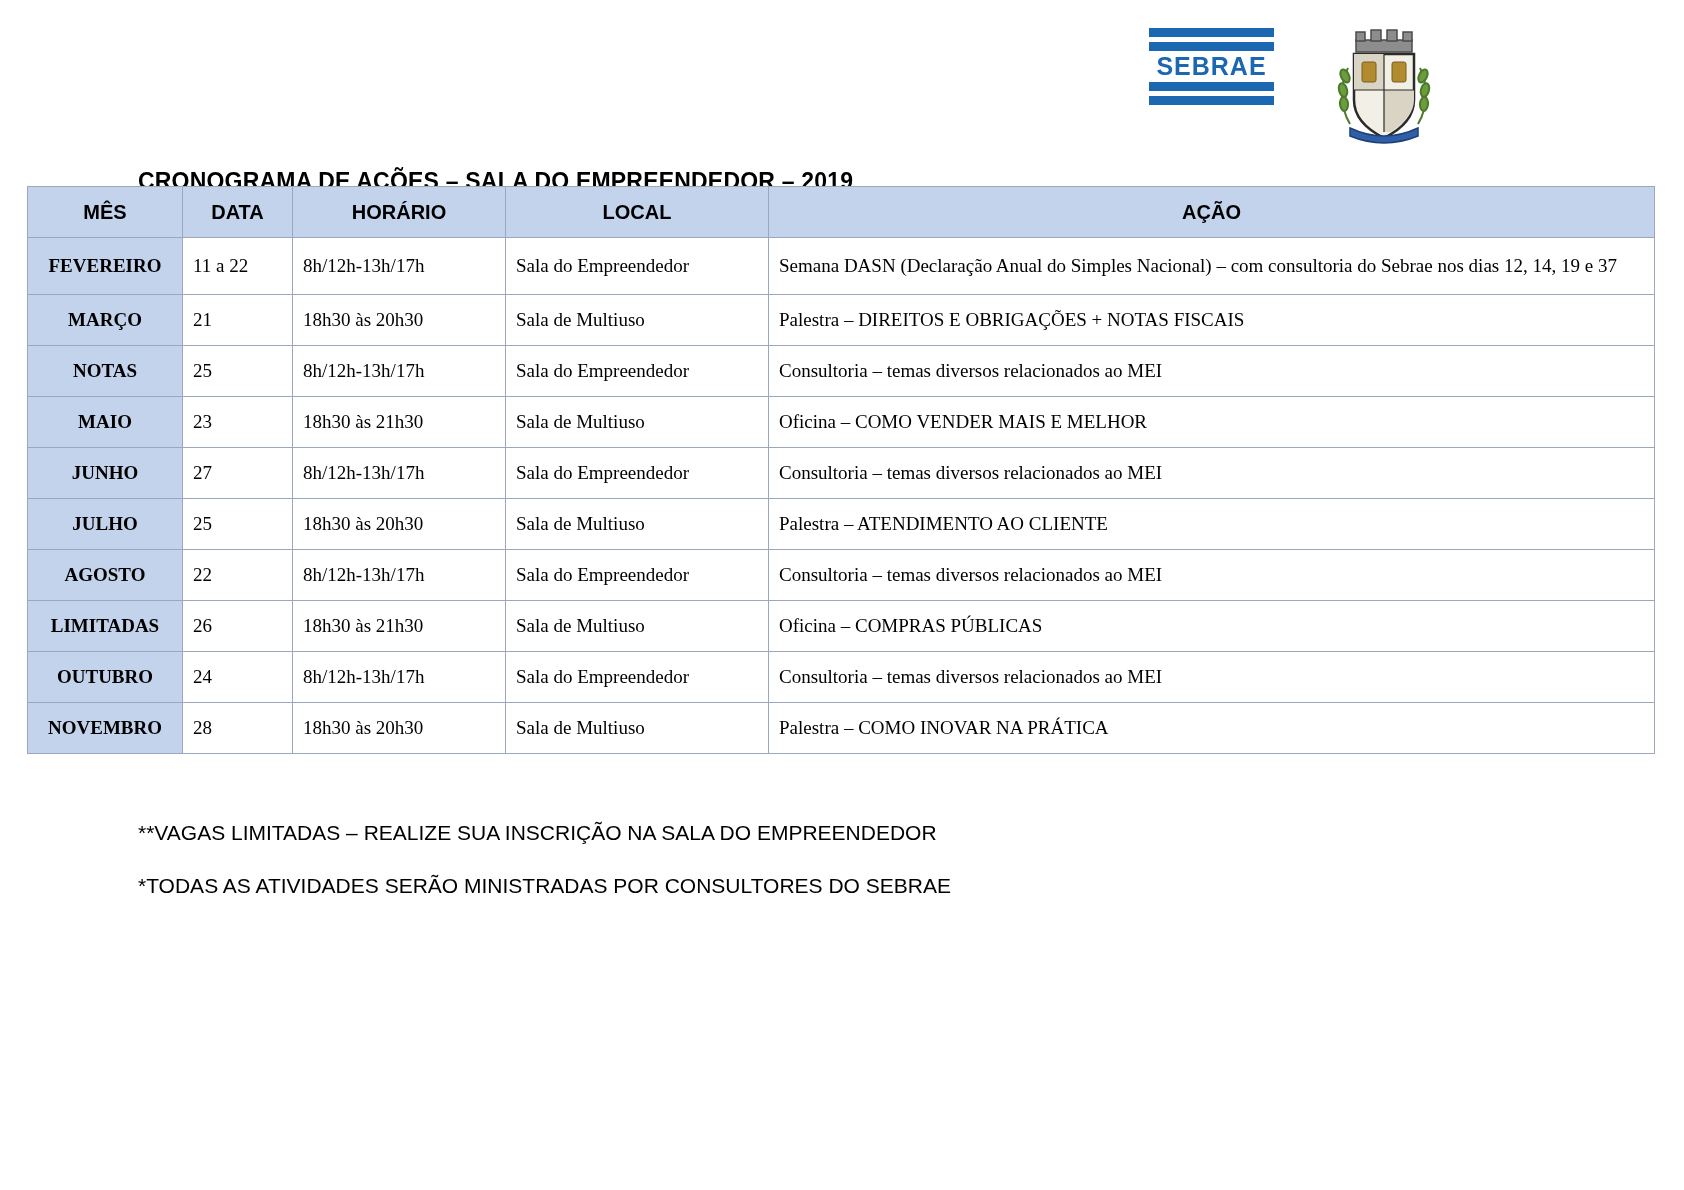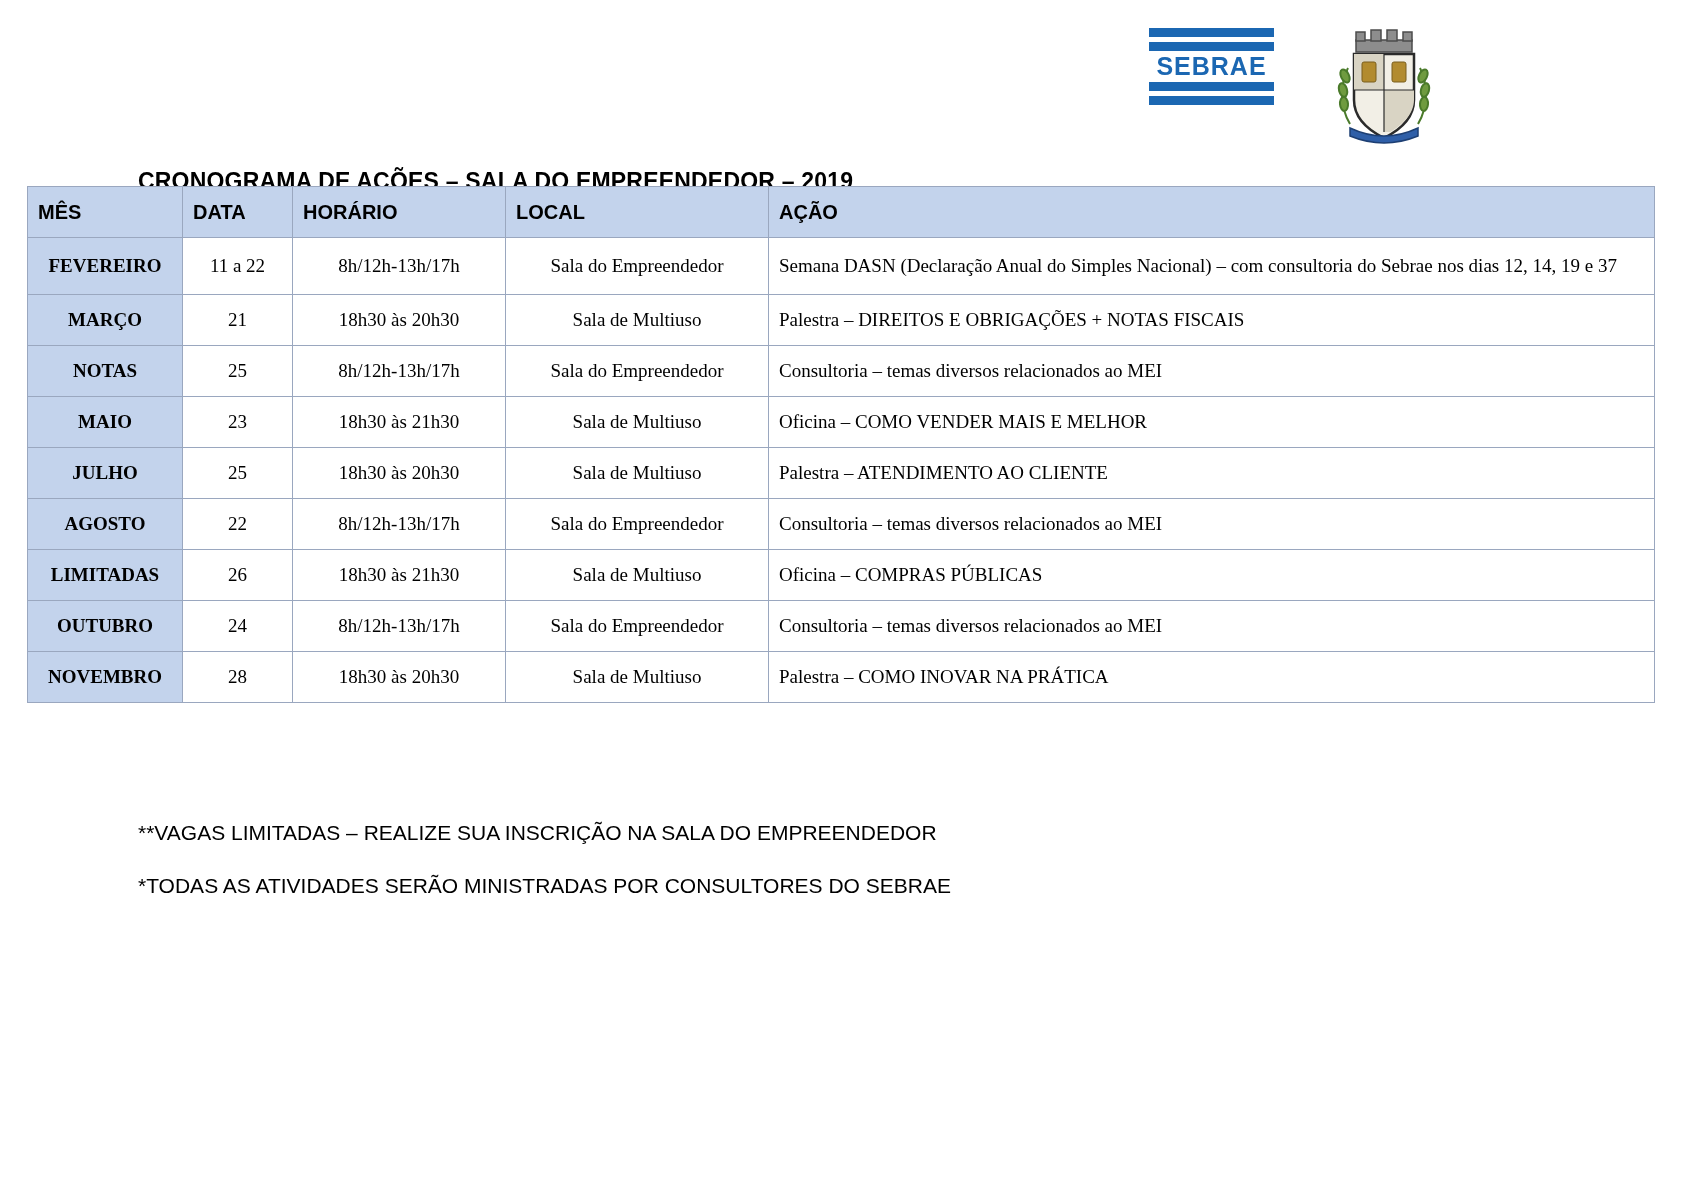--- a/index.html
+++ b/index.html
@@ -93,39 +93,39 @@
   }
   table.schedule th,
   table.schedule td {
     border: 1px solid #9aa7bf;
     font-size: 19px;
     padding: 6px 10px;
     vertical-align: middle;
   }
   table.schedule thead th {
     background: #c3d3ec;
-    text-align: left;
+    text-align: center;
     font-weight: bold;
     height: 38px;
     font-size: 20px;
   }
   col.c-mes    { width: 155px; }
   col.c-data   { width: 110px; }
   col.c-horario{ width: 213px; }
   col.c-local  { width: 263px; }
   col.c-acao   { width: 886px; }
 
   td.mes {
     background: #c3d3ec;
     text-align: center;
     font-weight: bold;
     font-size: 19px;
   }
   td.data, td.horario, td.local {
-    text-align: center;
+    text-align: left;
     font-weight: normal;
   }
   td.acao {
     text-align: left;
     padding-left: 12px;
     line-height: 1.33;
   }
   tbody tr { height: 51px; font-family: Liberation Serif, serif; }
   tbody tr.tall { height: 57px; }
 
@@ -241,20 +241,27 @@
         <td class="acao">Consultoria – temas diversos relacionados ao MEI</td>
       </tr>
       <tr>
         <td class="mes">MAIO</td>
         <td class="data">23</td>
         <td class="horario">18h30 às 21h30</td>
         <td class="local">Sala de Multiuso</td>
         <td class="acao">Oficina – COMO VENDER MAIS E MELHOR</td>
       </tr>
       <tr>
+        <td class="mes">JUNHO</td>
+        <td class="data">27</td>
+        <td class="horario">8h/12h-13h/17h</td>
+        <td class="local">Sala do Empreendedor</td>
+        <td class="acao">Consultoria – temas diversos relacionados ao MEI</td>
+      </tr>
+      <tr>
         <td class="mes">JULHO</td>
         <td class="data">25</td>
         <td class="horario">18h30 às 20h30</td>
         <td class="local">Sala de Multiuso</td>
         <td class="acao">Palestra – ATENDIMENTO AO CLIENTE</td>
       </tr>
       <tr>
         <td class="mes">AGOSTO</td>
         <td class="data">22</td>
         <td class="horario">8h/12h-13h/17h</td>

